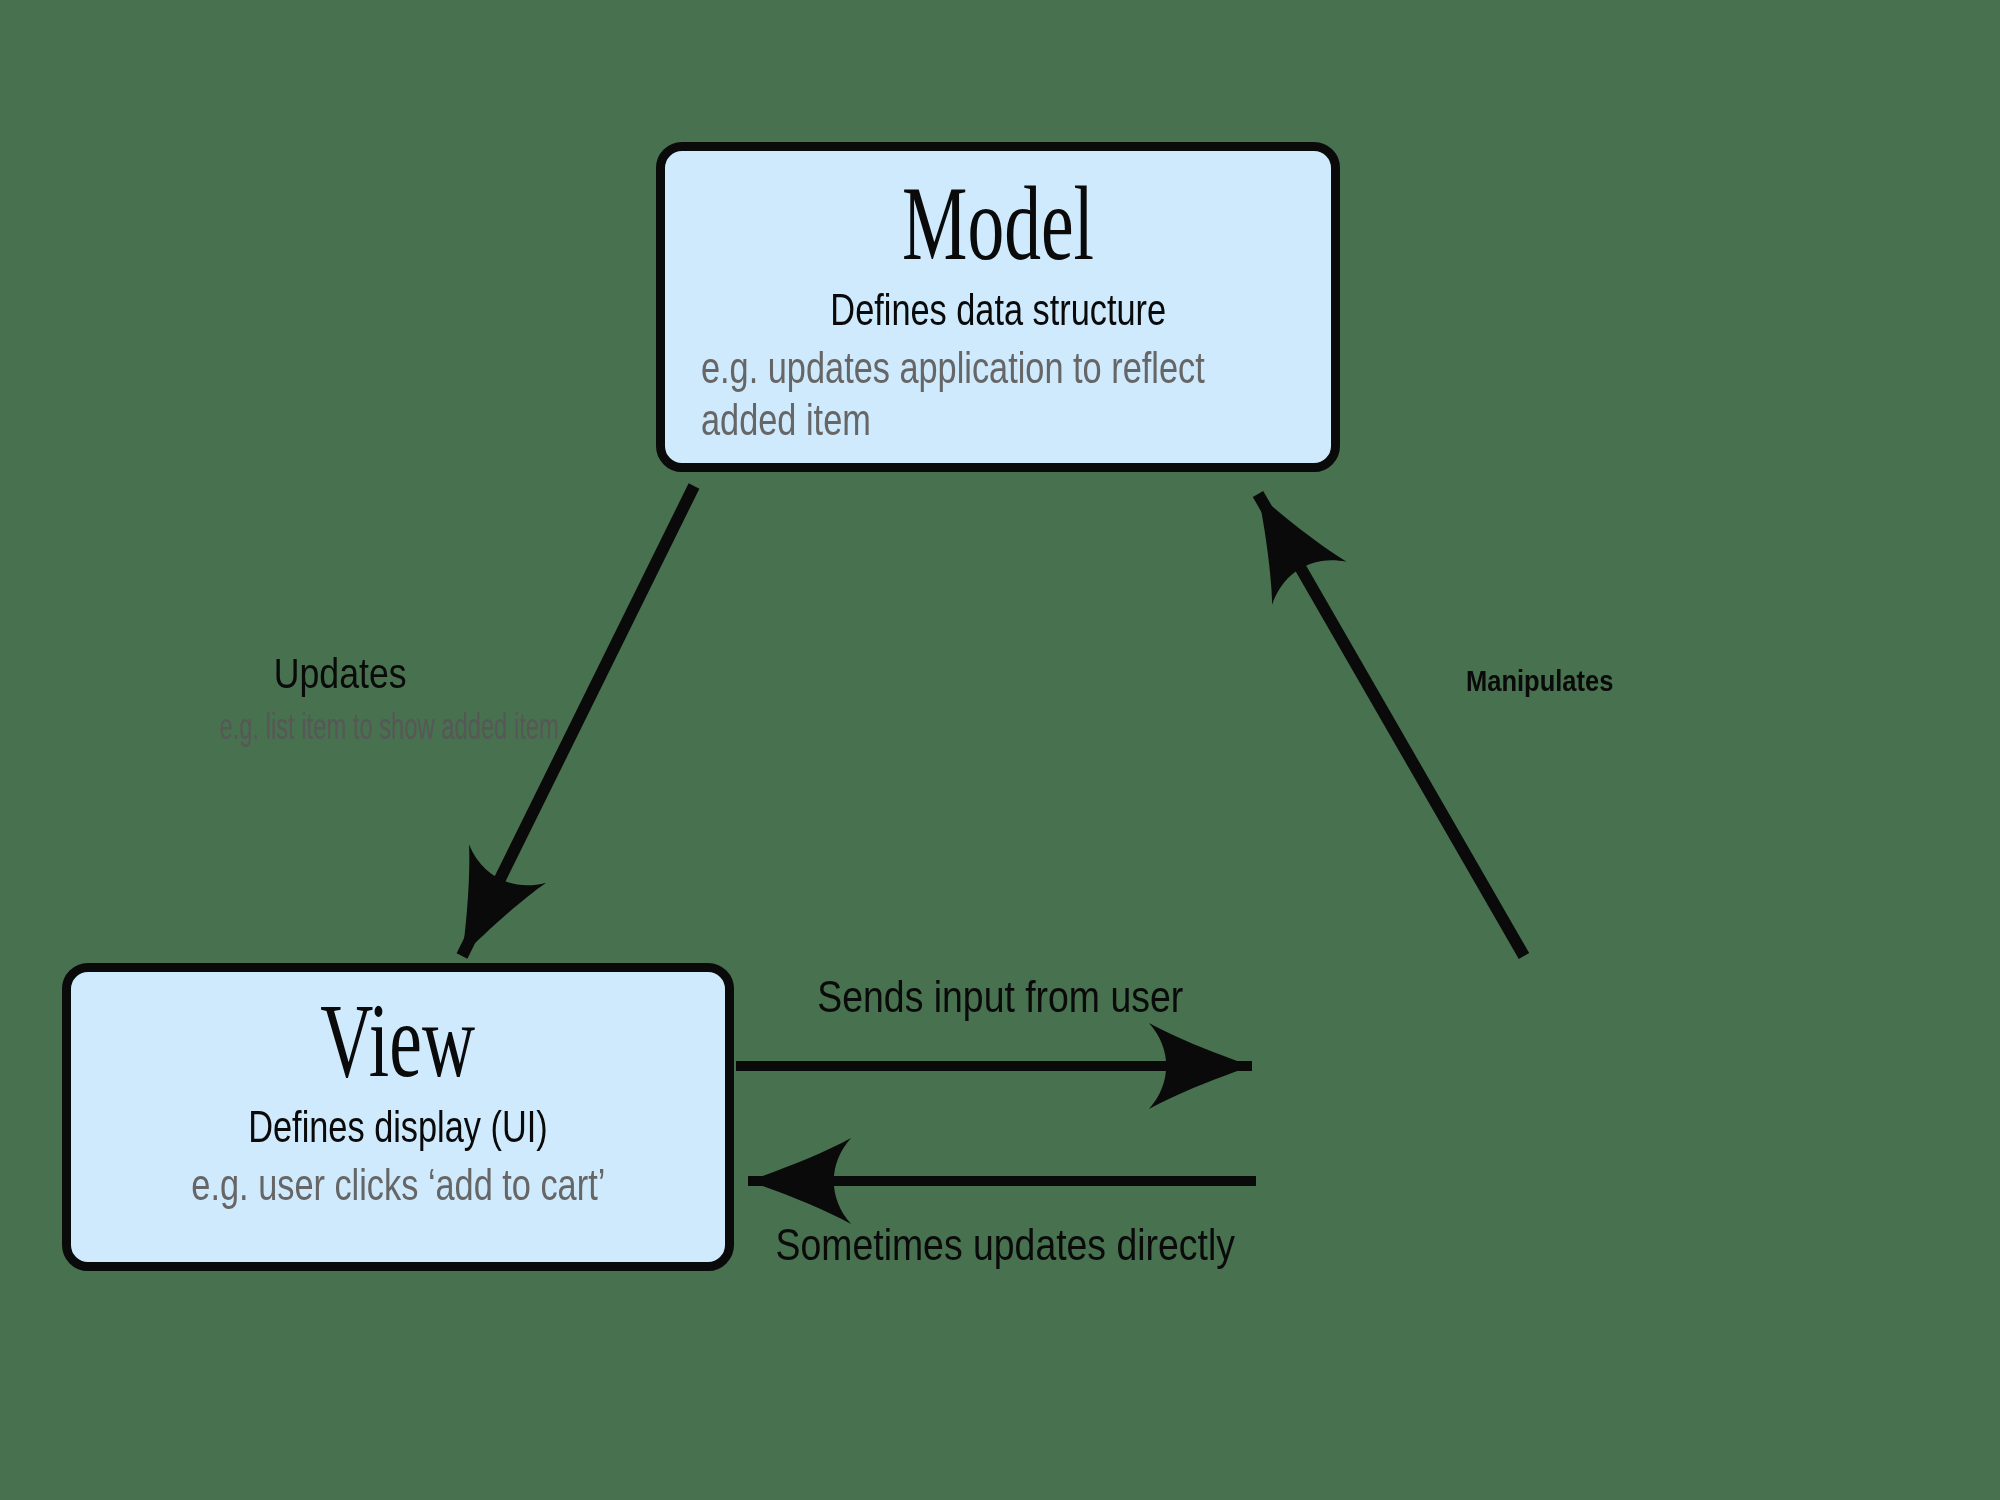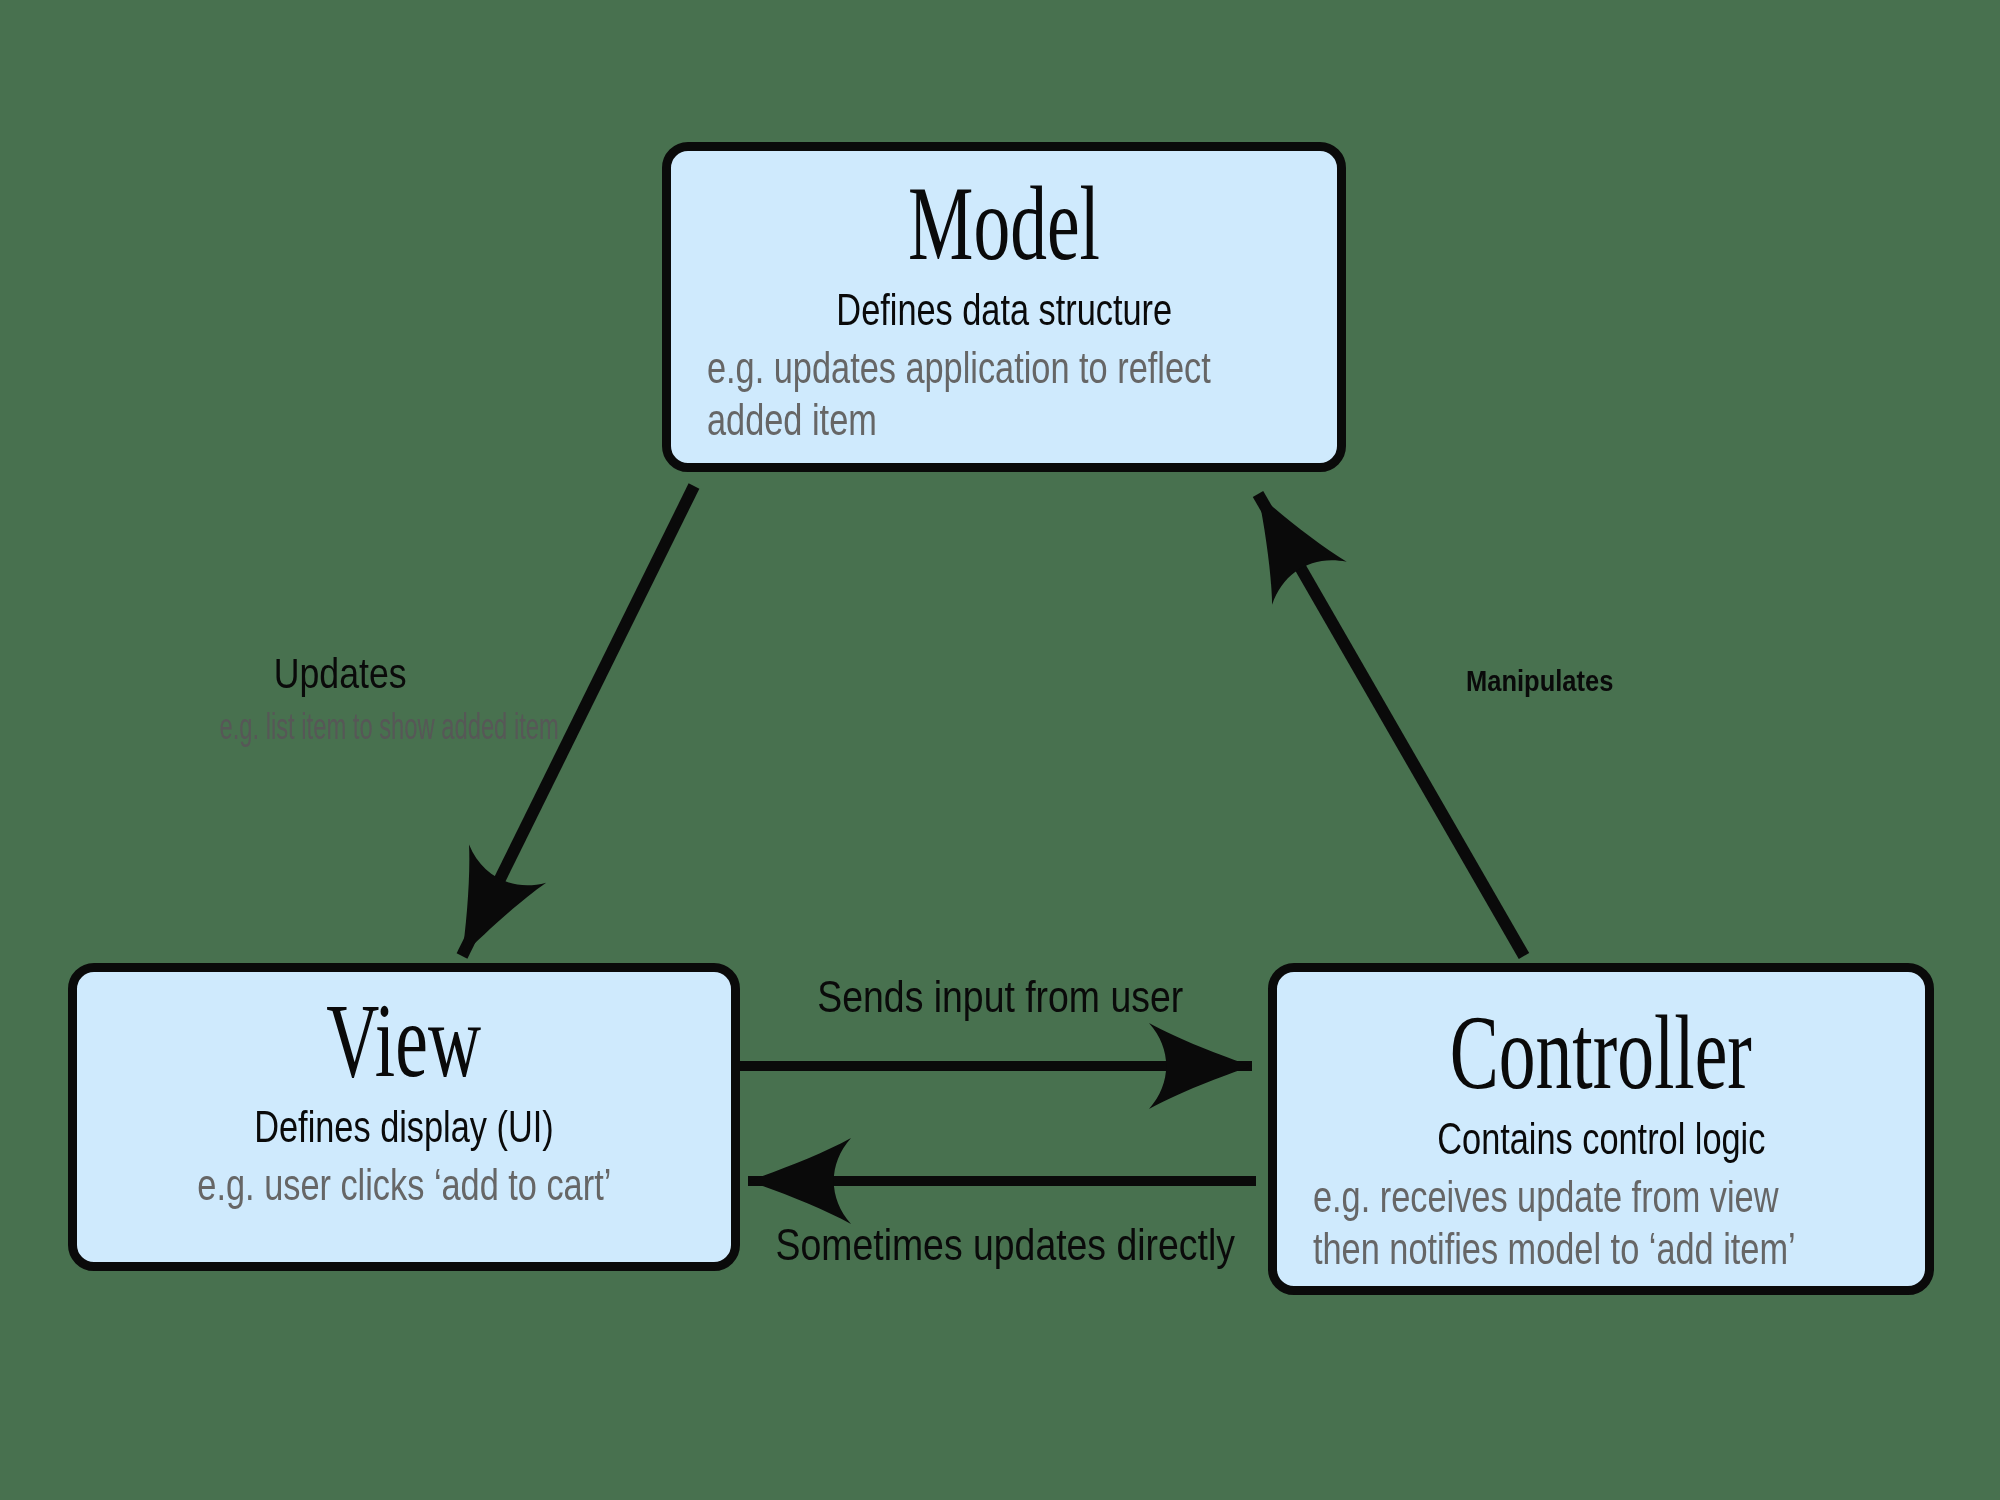--- a/index.html
+++ b/index.html
@@ -13,21 +13,20 @@
   }
   
   .box{
     position:absolute;
     background:#cfeafd;
     border:9px solid #0a0a0a;
     border-radius:26px;
     box-sizing:border-box;
     text-align:center;
     color:#0a0a0a;
-    margin-left:6px;
   }
   #model-box{left:656px;top:142px;width:684px;height:330px;}
   #view-box{left:62px;top:963px;width:672px;height:308px;}
   #controller-box{left:1262px;top:963px;width:666px;height:332px;}
 
   .box-title{
     font-family:"Liberation Serif", serif;
     font-size:105px;
     line-height:1.08;
     white-space:nowrap;
@@ -91,28 +90,20 @@
   </div>
 
   <div class="box" id="view-box">
     <div class="box-title"><span class="sx">View</span></div>
     <div class="box-sub"><span class="sx">Defines display (UI)</span></div>
     <div class="eg-block">
       <div class="eg eg-center"><span class="sx">e.g. user clicks ‘add to cart’</span></div>
     </div>
   </div>
 
-  <div class="box" id="controller-box">
-    <div class="box-title"><span class="sx">Controller</span></div>
-    <div class="box-sub"><span class="sx">Contains control logic</span></div>
-    <div class="eg-block">
-      <div class="eg eg-left"><span class="sx">e.g. receives update from view</span></div>
-      <div class="eg eg-left"><span class="sx">then notifies model to ‘add item’</span></div>
-    </div>
-  </div>
 
   <div class="lbl" id="updates-label"><span class="sx">Updates</span></div>
   <div class="lbl" id="updates-sublabel"><span class="sx">e.g. list item to show added item</span></div>
   <div class="lbl" id="manipulates-label"><span class="sx">Manipulates</span></div>
   <div class="lbl" id="sends-label"><span class="sx">Sends input from user</span></div>
   <div class="lbl" id="sometimes-label"><span class="sx">Sometimes updates directly</span></div>
 
 </div>
 
 </body></html>

